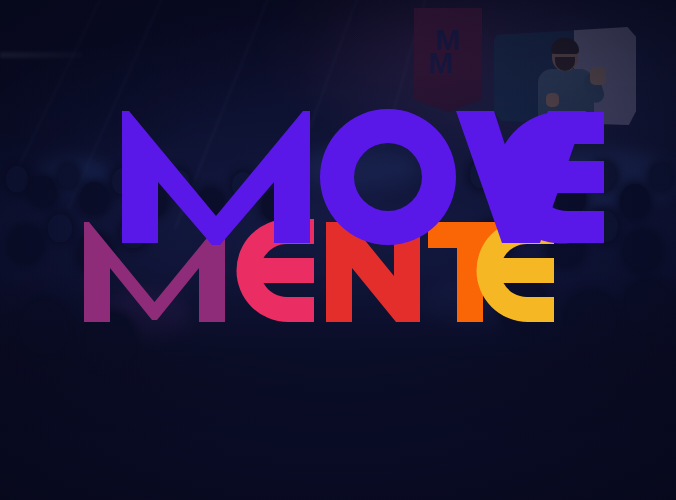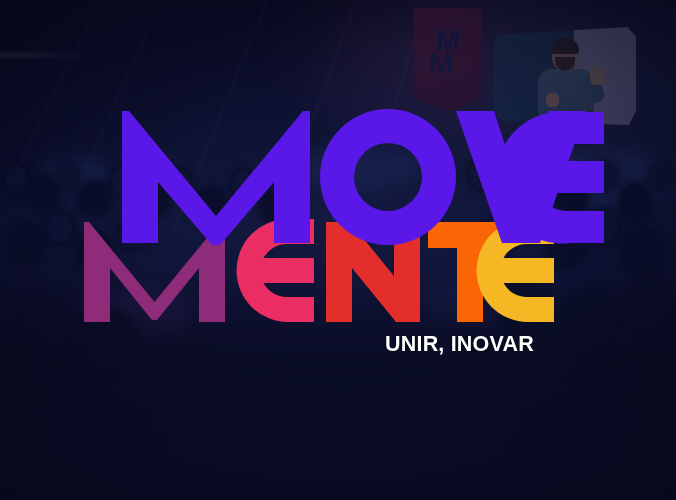--- a/index.html
+++ b/index.html
@@ -286,16 +286,15 @@
         <path fill="#5A18E8" d="M 456 111 L 494 111 L 521 194 L 548 111 L 586 111 L 540 243 L 502 243 Z"></path>
 
         <path fill="#5A18E8" d="M 570 112 A 66 66 0 1 0 570 243 L 604 243 L 604 211 L 570 211
                  A 34 34 0 0 1 538 193 L 604 193 L 604 161 L 538 161
                  A 34 34 0 0 1 570 144 L 604 144 L 604 112 Z"></path>
       </g>
     </svg>
   </div>
 
   <div class="tagline">
-    <div>UNIR, INOVAR</div>
   </div>
 
 </div>
 
 </body></html>

